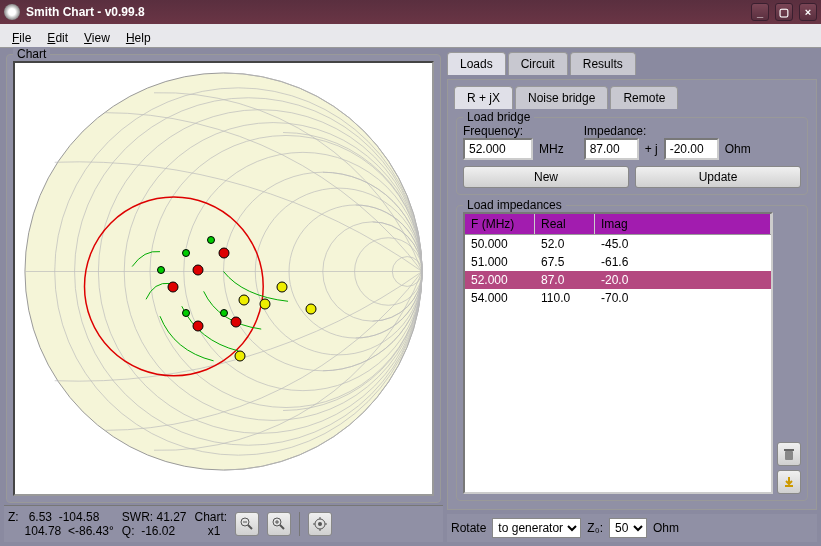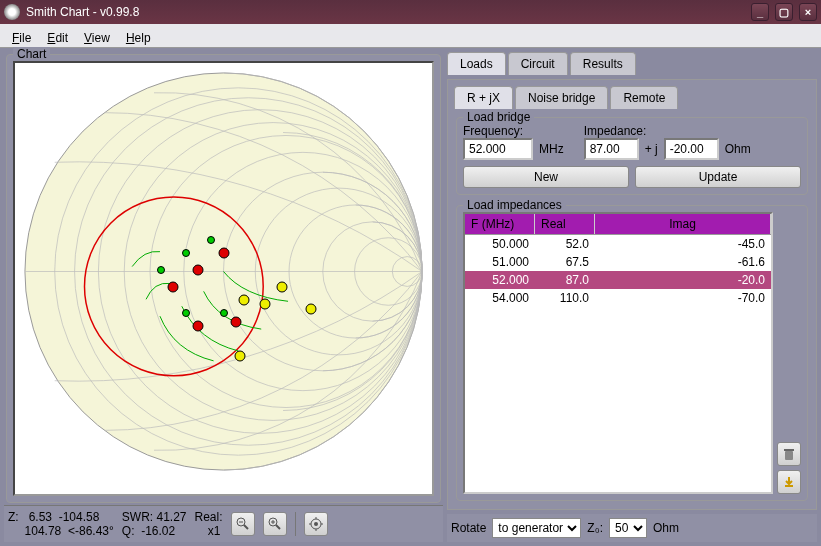--- a/index.html
+++ b/index.html
@@ -1,19 +1,19 @@
 <!DOCTYPE html>
 <html><head>
 <meta charset="utf-8">
 <style>
 *{box-sizing:border-box;margin:0;padding:0;font-family:sans-serif;font-size:12px}
 body{background:#8a8aa0;width:821px;height:546px;display:flex;flex-direction:column}
 .titlebar{background:linear-gradient(#5a2f3f,#6a3545);height:24px;display:flex;align-items:center;color:#fff;padding:0 4px;gap:6px}
 .titlebar .icon{width:16px;height:16px;background:radial-gradient(circle,#fff 30%,#888 70%);border-radius:50%}
-.title{flex:1;font-weight:normal}
+.title{flex:1;font-weight:bold}
 .winbtn{width:18px;height:18px;background:linear-gradient(#7a4555,#5a2f3f);border:1px solid #3a1f2f;border-radius:3px;display:flex;align-items:center;justify-content:center;color:#fff;cursor:pointer;font-size:11px;font-weight:bold}
 .menubar{background:#e8e8ec;border-bottom:1px solid #999;height:24px;display:flex;align-items:flex-end;padding:0 6px;gap:4px}
 .menuitem{padding:2px 6px;cursor:pointer}
 .menuitem u{text-decoration:underline}
 .content{flex:1;display:flex;padding:4px;gap:4px}
 .left{flex:1;display:flex;flex-direction:column}
 .fieldset{border:1px solid #999;border-radius:4px;padding:6px;margin:2px;position:relative}
 .fieldset>.legend{position:absolute;top:-8px;left:6px;background:#9090a5;padding:0 4px;color:#000}
 .chart-area{flex:1;background:#9090a5}
 .chart-canvas{background:#fff;border:2px inset #999;width:100%;height:100%;position:relative;overflow:hidden}
@@ -28,21 +28,21 @@
 .tabpanel{border:1px solid #999;background:#9090a5;padding:6px;flex:1;display:flex;flex-direction:column;gap:6px}
 .subtabs{display:flex}
 .row{display:flex;gap:6px;align-items:center}
 input[type=text]{border:2px inset #ccc;padding:2px 4px;background:#fff;font-family:inherit}
 .btn{flex:1;padding:3px;border:1px solid #888;background:linear-gradient(#f0f0f0,#d0d0d0);border-radius:3px;cursor:pointer;text-align:center}
 .table{background:#fff;border:2px inset #ccc;flex:1;overflow:auto}
 .table-header{display:flex;background:#a21caf;border-bottom:1px solid #999}
 .th{padding:3px 6px;border-right:1px solid #ccc;font-weight:normal}
 .tr{display:flex}
 .tr.sel{background:#b44880;color:#fff}
-.td{padding:2px 6px;text-align:right}
+.td{padding:2px 6px;}
 .c1{width:70px}.c2{width:60px}.c3{flex:1}
 .sidebtns{display:flex;flex-direction:column;gap:4px;justify-content:flex-end}
 .bottombar{display:flex;align-items:center;gap:6px;padding:4px;background:#9090a5}
 select{border:1px solid #888;padding:1px;background:#fff}
 .pt{position:absolute;width:11px;height:11px;border-radius:50%;border:1px solid #000;transform:translate(-50%,-50%)}
 .red{background:#d00}
 .yel{background:#ee0}
 .grn{background:#0c0;width:8px;height:8px}
 </style>
 </head>
@@ -124,21 +124,21 @@
     <div class="pt yel" style="left:55%;top:55%"></div>
     <div class="pt yel" style="left:60%;top:56%"></div>
     <div class="pt yel" style="left:64%;top:52%"></div>
     <div class="pt yel" style="left:71%;top:57%"></div>
     <div class="pt yel" style="left:54%;top:68%"></div>
    </div>
   </div>
   <div class="statusbar">
    <div class="statcell"><span>Z:</span><span>   6.53  -104.58</span><br>  <span> 104.78  &lt;-86.43°</span></div>
    <div class="statcell"><span>SWR:</span><span> 41.27</span><br><span>Q:</span><span>  -16.02</span></div>
-   <div class="statcell"><span>Real:</span><br>  <span>x1</span></div>
+   <div class="statcell"><span>Chart:</span><br>  <span>x1</span></div>
    <div class="iconbtn">
           <svg width="16" height="16">
             <circle cx="6" cy="6" r="4" fill="none" stroke="#555"></circle>
             <line x1="9" y1="9" x2="13" y2="13" stroke="#555" stroke-width="2"></line>
             <line x1="4" y1="6" x2="8" y2="6" stroke="#555"></line>
           </svg>
         </div>
    <div class="iconbtn">
           <svg width="16" height="16">
             <circle cx="6" cy="6" r="4" fill="none" stroke="#555"></circle>
@@ -199,21 +199,21 @@
      <div class="btn">New</div>
      <div class="btn">Update</div>
     </div>
    </div>
    <div class="fieldset" style="flex:1;display:flex;gap:4px">
     <div class="legend">Load impedances</div>
     <div class="table">
      <div class="table-header">
       <div class="th c1">F (MHz)</div>
       <div class="th c2">Real</div>
-      <div class="th c3" style="text-align:center">Imag</div>
+      <div class="th c3" style="text-align:left">Imag</div>
      </div>
      <div id="tbody">
               <div class="tr">
                 <div class="td c1">50.000</div>
                 <div class="td c2">52.0</div>
                 <div class="td c3">-45.0</div>
               </div>
               <div class="tr">
                 <div class="td c1">51.000</div>
                 <div class="td c2">67.5</div>

